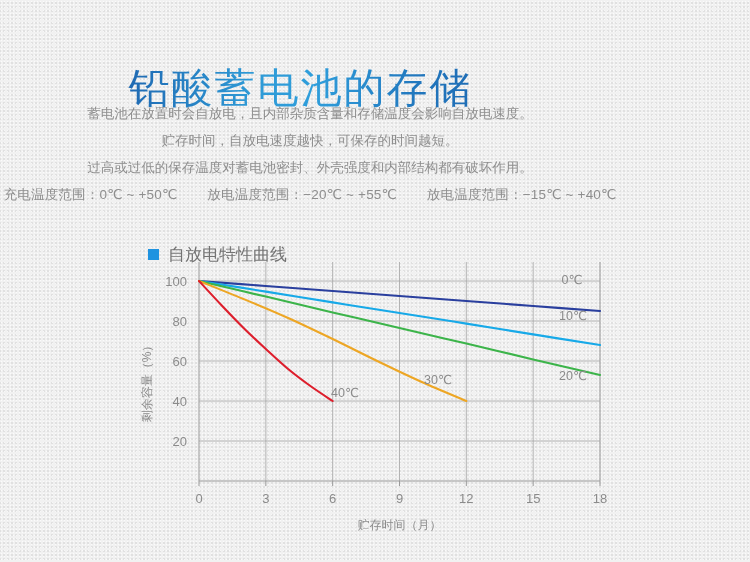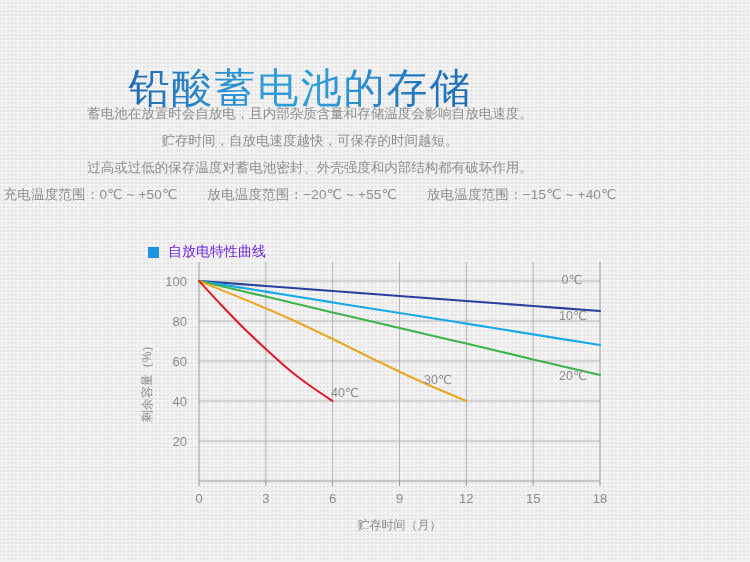--- a/index.html
+++ b/index.html
@@ -72,22 +72,22 @@
     align-items: center;
     gap: 9px;
   }
   .legend-swatch {
     width: 11px;
     height: 11px;
     background: #1f93e0;
     display: block;
   }
   .legend-label {
-    font-size: 14px;
-    color: #6d28d9;
+    font-size: 17px;
+    color: #737373;
   }
 
   
   .chart {
     position: absolute;
     left: 0;
     top: 262px;
     width: 750px;
     height: 275px;
   }

